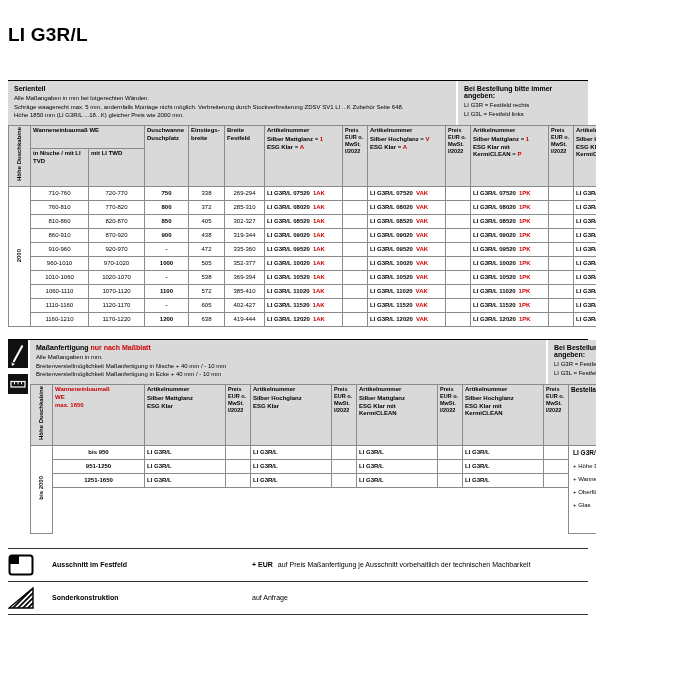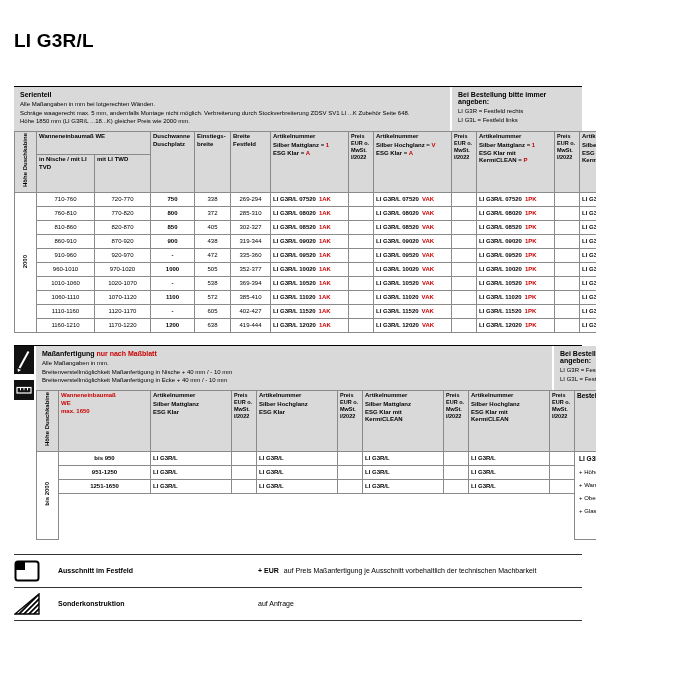--- a/index.html
+++ b/index.html
@@ -1,18 +1,18 @@
 <!DOCTYPE html>
 <html><head>
 <meta charset="utf-8">
 <style>
   * { margin:0; padding:0; box-sizing:border-box; }
   html,body { background:#fff; }
   body { width:700px; height:700px; font-family:"Liberation Sans", sans-serif; color:#000; }
-  .page { position:relative; width:596px; height:700px; padding:14px; overflow:hidden; }
+  .page { position:relative; width:596px; height:700px; padding:8px; overflow:hidden; }
 
   .title { font-size:19px; font-weight:bold; margin:16px 0 34px 0; letter-spacing:0.2px; }
 
   
   .sec1 { border-top:1.5px solid #000; }
   .band { display:flex; gap:2px; }
   .band-left { flex:1; background:#d9d9d9; padding:4px 6px 5px 6px; }
   .band-right { width:130px; background:#d9d9d9; padding:4px 6px; }
   .band-title { font-size:7px; font-weight:bold; margin-bottom:2px; }
   .band-note { font-size:6px; line-height:1.45; }

